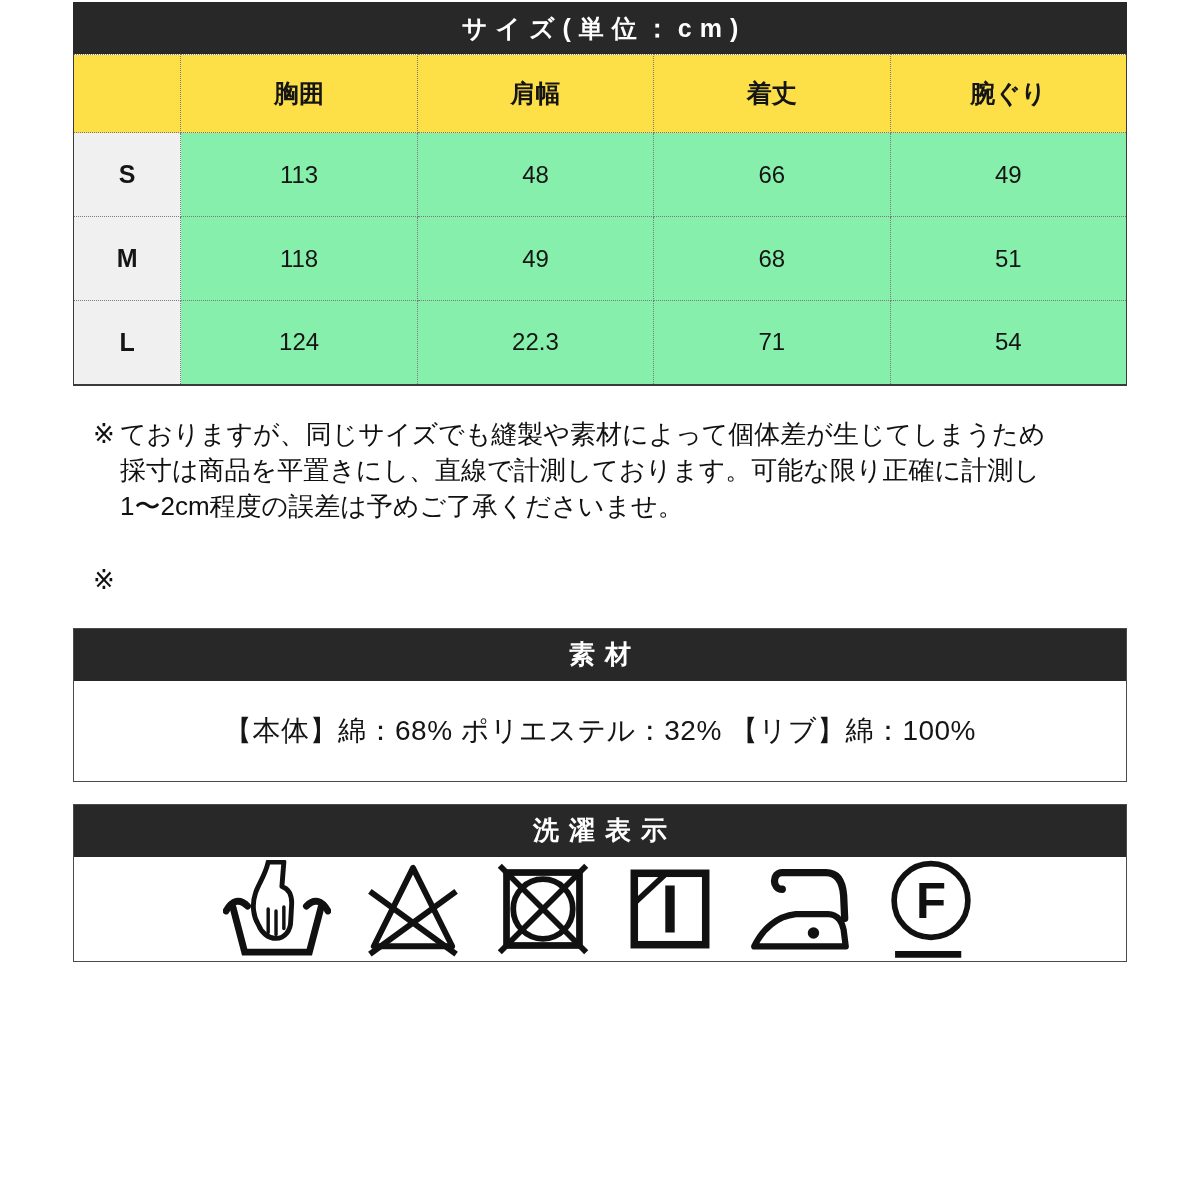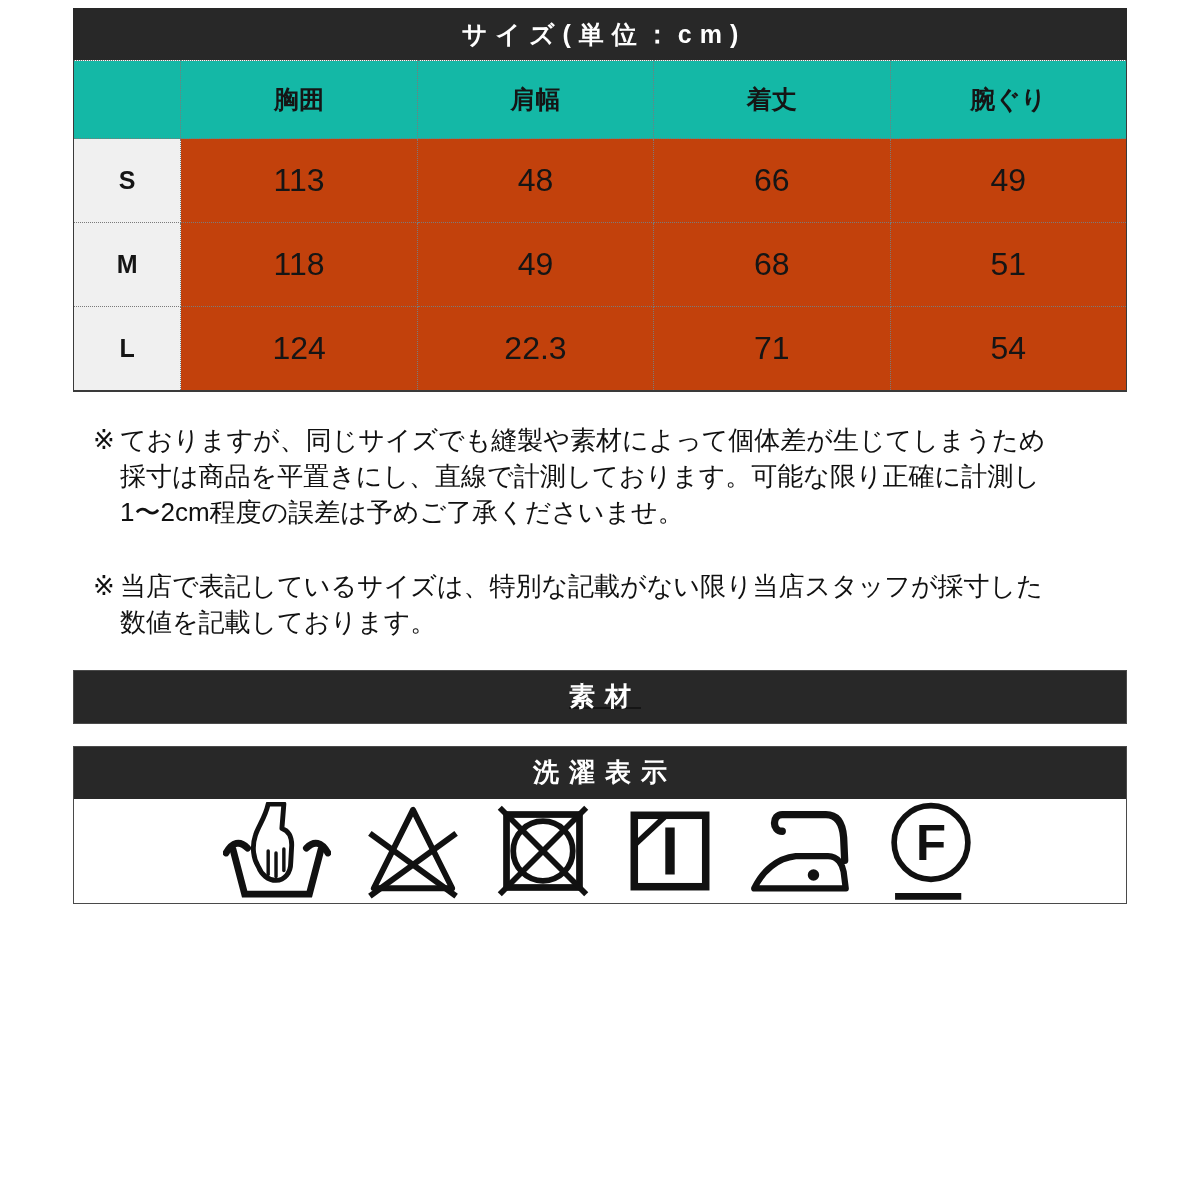--- a/index.html
+++ b/index.html
@@ -1,38 +1,38 @@
 <!DOCTYPE html>
 <html><head>
 <meta charset="utf-8">
 <style>
   * { margin:0; padding:0; box-sizing:border-box; }
   html,body { width:1200px; height:1200px; background:#ffffff;
     font-family:"Liberation Sans","DejaVu Sans",sans-serif; color:#151515; }
   .page { width:1200px; height:1200px; }
-  .content { width:1054px; margin:8px auto; }
+  .content { width:1054px; margin:2px auto; }
 
   .bar { height:52px; background:#282828; display:flex; align-items:center; justify-content:center; }
   .bar span { color:#ffffff; font-weight:bold; font-size:25px; letter-spacing:8px; text-indent:8px; }
 
   table.size-table { width:100%; border-collapse:collapse; border:1px solid #3a3a3a; border-top:none; border-bottom:2px solid #3a3a3a; table-layout:fixed; }
   table.size-table th, table.size-table td { border:1px dotted #7a7a7a; text-align:center; vertical-align:middle; }
-  table.size-table thead th { height:78px; background:#14b8a6; font-size:25px; font-weight:bold; }
+  table.size-table thead th { height:78px; background:#fde047; font-size:25px; font-weight:bold; }
   table.size-table tbody th { background:#f0f0f0; font-size:25px; font-weight:bold; }
-  table.size-table tbody td { background:#c2410c; font-size:32px; font-weight:normal; height:84px; }
+  table.size-table tbody td { background:#86efac; font-size:24px; font-weight:normal; height:84px; }
   table.size-table col.c-label { width:10.2%; }
 
   .notes { margin-top:30px; padding-left:20px; font-size:26px; line-height:36px; color:#111; }
   .note { display:flex; }
   .note + .note { margin-top:38px; }
   .note .marker { width:27px; flex:none; }
   .note-lines div { white-space:nowrap; }
 
   .boxed { border:1px solid #4a4a4a; }
-  .boxed.material { margin-top:30px;text-decoration:underline; }
+  .boxed.material { margin-top:30px; }
   .boxed.care { margin-top:22px; }
   .boxed .bar { height:52px; }
   .boxed .bar span { font-size:26px; letter-spacing:10px; text-indent:10px; }
   .box-content { background:#ffffff; }
   .material-text { height:100px; display:flex; align-items:center; justify-content:center; font-size:28px; letter-spacing:0.5px; }
   .care-icons { height:104px; display:flex; align-items:center; justify-content:center; gap:32px; }
   .care-icons svg { display:block; }
 </style>
 </head>
 <body>
@@ -91,31 +91,28 @@
       <div class="note">
         <span class="marker">※</span>
         <div class="note-lines">
           <div>ておりますが、同じサイズでも縫製や素材によって個体差が生じてしまうため</div>
           <div>採寸は商品を平置きにし、直線で計測しております。可能な限り正確に計測し</div>
           <div>1〜2cm程度の誤差は予めご了承くださいませ。</div>
         </div>
       </div>
       <div class="note">
         <span class="marker">※</span>
-        <div class="note-lines">
-          <div>当店で表記しているサイズは、特別な記載がない限り当店スタッフが採寸した</div>
-          <div>数値を記載しております。</div>
-        </div>
       </div>
     </div>
 
     <section class="boxed material">
       <div class="bar">
         <span>素材</span>
       </div>
+      <div class="box-content material-text">【本体】綿：68%  ポリエステル：32% 【リブ】綿：100%</div>
     </section>
 
     <section class="boxed care">
       <div class="bar">
         <span>洗濯表示</span>
       </div>
       <div class="box-content care-icons">
 
         <svg width="108" height="98" viewBox="0 0 110 100">
           <g stroke="#111" fill="none" stroke-width="7" stroke-linecap="round">

